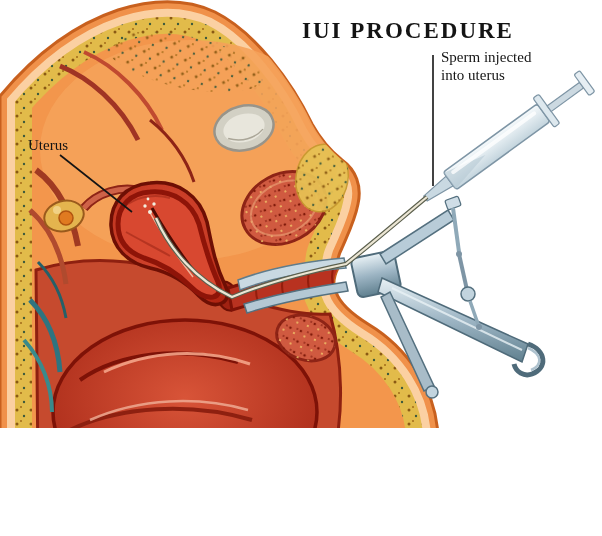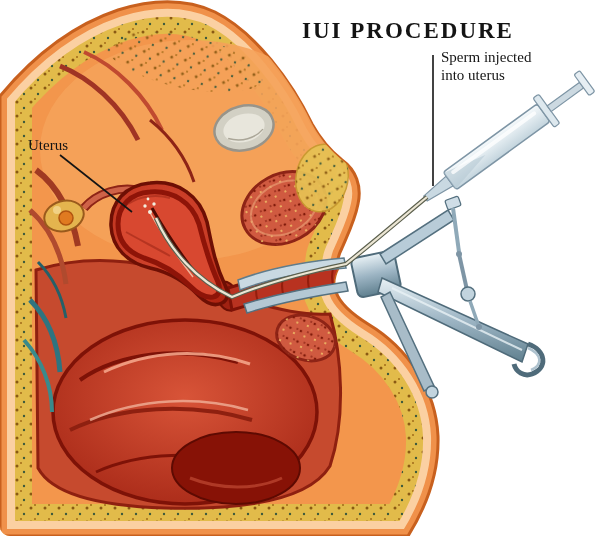--- a/index.html
+++ b/index.html
@@ -1,22 +1,21 @@
 <!DOCTYPE html>
 <html><head>
 <meta charset="utf-8">
 <style>
   html,body{margin:0;padding:0;background:#fff;}
   .stage{
     position:relative;
-    width:602px;height:536px;
+    width:602px;height:428px;
     background:#ffffff;
     overflow:hidden;
     font-family:"Liberation Serif","DejaVu Serif",serif;
-    border-radius:10px;
   }
   svg{display:block;}
   text{fill:#141414;}
   .title-text{font-weight:bold;font-size:23px;letter-spacing:2px;}
   .label-text{font-size:15px;}
 </style>
 </head>
 <body>
 
 <div class="stage">

